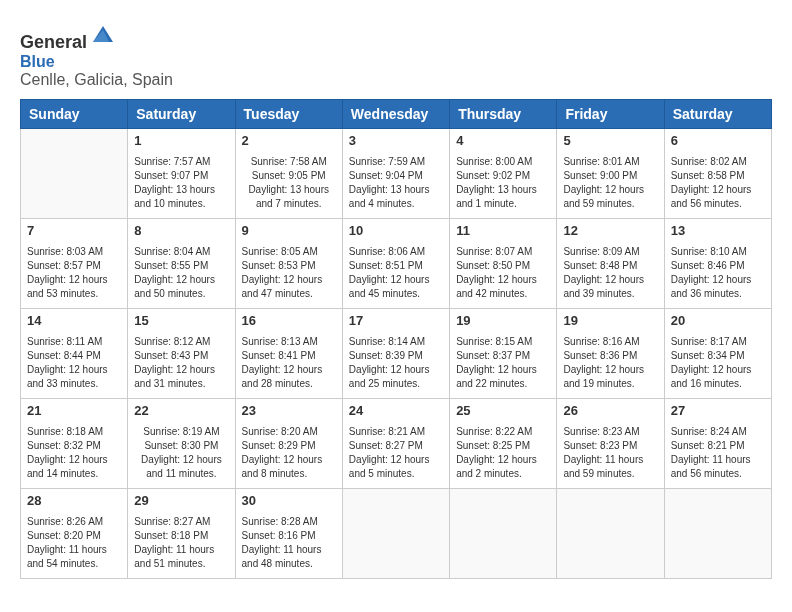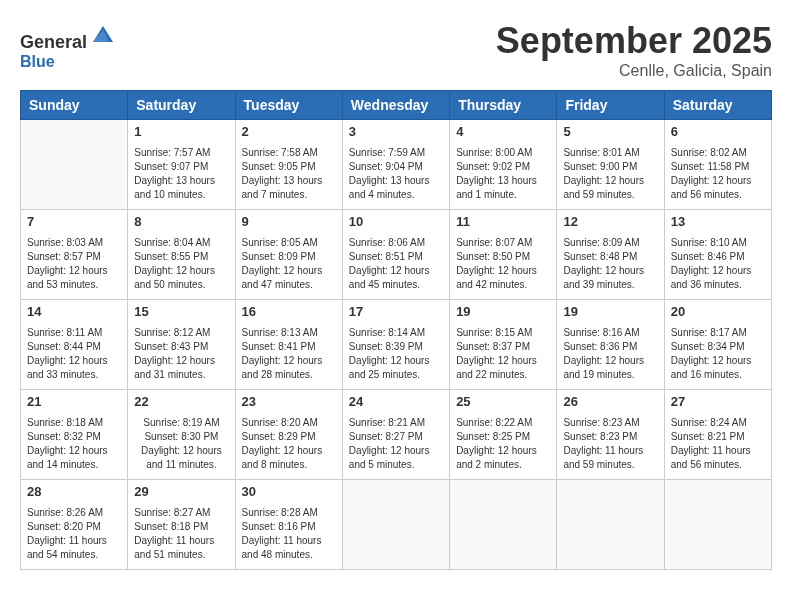--- a/index.html
+++ b/index.html
@@ -8,20 +8,21 @@
       background: #fff;
       width: 792px;
       min-height: 612px;
       padding: 20px;
     }
     .header-area {
       display: flex;
       justify-content: space-between;
       align-items: flex-start;
       margin-bottom: 10px;
+      flex-direction: column;
     }
     .logo {
       display: flex;
       align-items: center;
     }
     .logo-text-general {
       font-size: 18px;
       font-weight: bold;
       color: #333;
     }
@@ -98,21 +99,20 @@
           <polygon points="4,22 14,6 24,22" fill="#2a6db5"></polygon>
           <polygon points="4,22 14,10 20,22" fill="#5b9bd5" opacity="0.6"></polygon>
         </svg>
       </div>
       <div>
         <span class="logo-text-blue">Blue</span>
       </div>
     </div>
   </div>
   <div class="title-area">
-    <div class="month-title">September 2025</div>
     <div class="location-title">Cenlle, Galicia, Spain</div>
   </div>
 </div>
 
 <table class="calendar">
   <thead>
     <tr>
     <th>Sunday</th>
         <th>Saturday</th>
         <th>Tuesday</th>
@@ -127,21 +127,21 @@
         <td class="empty-cell"></td>
         <td>
           <span class="day-number">1</span>
           <div class="day-info" style="white-space: pre-line;">Sunrise: 7:57 AM
 Sunset: 9:07 PM
 Daylight: 13 hours
 and 10 minutes.</div>
         </td>
         <td>
           <span class="day-number">2</span>
-          <div class="day-info" style="white-space: pre-line;">Sunrise: 7:58 AM
+          <div class="day-info" style="white-space: pre-line; text-align: center;">Sunrise: 7:58 AM
 Sunset: 9:05 PM
 Daylight: 13 hours
 and 7 minutes.</div>
         </td>
         <td>
           <span class="day-number">3</span>
           <div class="day-info" style="white-space: pre-line;">Sunrise: 7:59 AM
 Sunset: 9:04 PM
 Daylight: 13 hours
 and 4 minutes.</div>
@@ -156,21 +156,21 @@
         <td>
           <span class="day-number">5</span>
           <div class="day-info" style="white-space: pre-line;">Sunrise: 8:01 AM
 Sunset: 9:00 PM
 Daylight: 12 hours
 and 59 minutes.</div>
         </td>
         <td>
           <span class="day-number">6</span>
           <div class="day-info" style="white-space: pre-line;">Sunrise: 8:02 AM
-Sunset: 11:58 PM
+Sunset: 8:58 PM
 Daylight: 12 hours
 and 56 minutes.</div>
         </td>
       </tr>
       <tr class="week-row">
         <td>
           <span class="day-number">7</span>
           <div class="day-info" style="white-space: pre-line;">Sunrise: 8:03 AM
 Sunset: 8:57 PM
 Daylight: 12 hours
@@ -179,21 +179,21 @@
         <td>
           <span class="day-number">8</span>
           <div class="day-info" style="white-space: pre-line;">Sunrise: 8:04 AM
 Sunset: 8:55 PM
 Daylight: 12 hours
 and 50 minutes.</div>
         </td>
         <td>
           <span class="day-number">9</span>
           <div class="day-info" style="white-space: pre-line;">Sunrise: 8:05 AM
-Sunset: 8:09 PM
+Sunset: 8:53 PM
 Daylight: 12 hours
 and 47 minutes.</div>
         </td>
         <td>
           <span class="day-number">10</span>
           <div class="day-info" style="white-space: pre-line;">Sunrise: 8:06 AM
 Sunset: 8:51 PM
 Daylight: 12 hours
 and 45 minutes.</div>
         </td>

